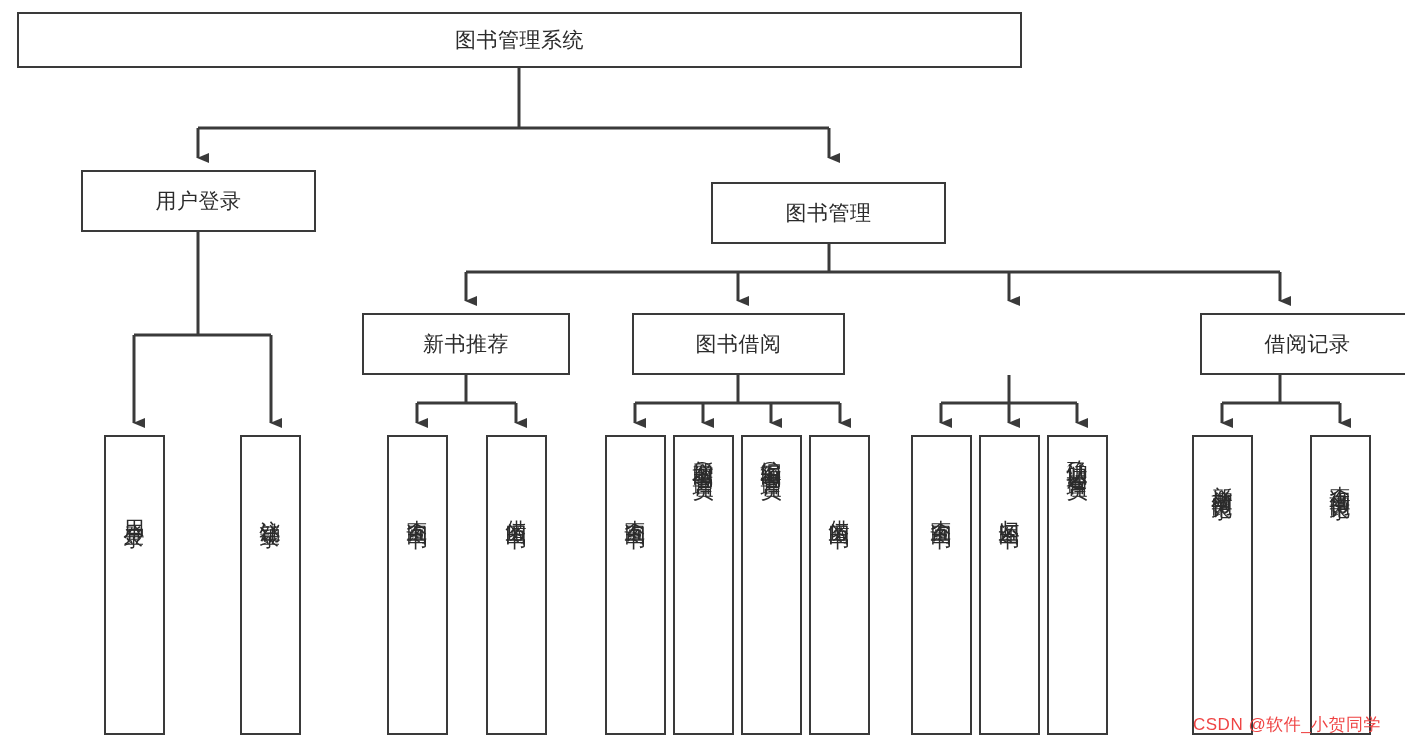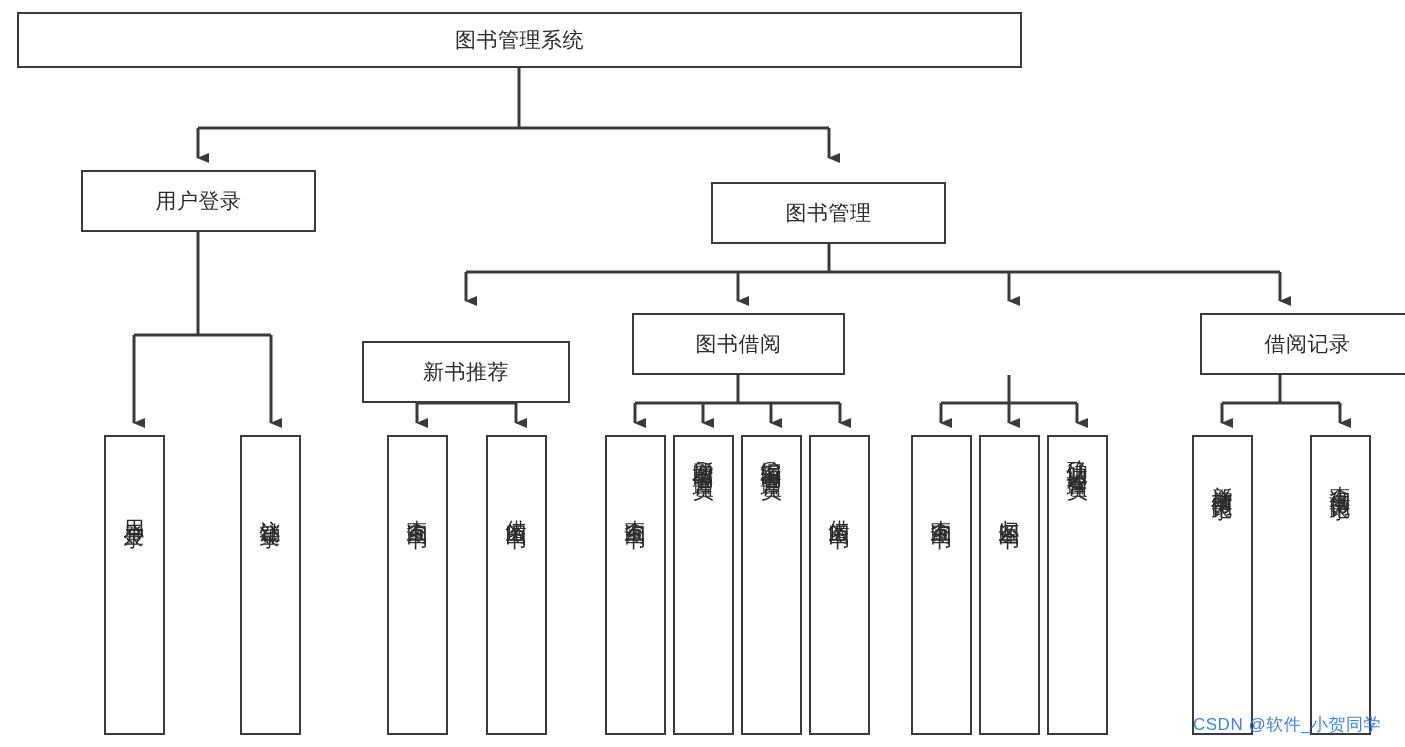--- a/index.html
+++ b/index.html
@@ -57,21 +57,21 @@
     top: 0;
     width: 1405px;
     height: 747px;
     pointer-events: none;
   }
   .watermark {
     position: absolute;
     left: 1193px;
     top: 713px;
     font-size: 17px;
-    color: #3b82f6;
+    color: #ef4444;
     white-space: nowrap;
     letter-spacing: 0.5px;
   }
 </style>
 </head>
 <body>
 
 <div id="diagram-root">
 
   <svg class="lines-layer" width="1405" height="747" viewBox="0 0 1405 747">
@@ -129,21 +129,21 @@
   </div>
 
   <div class="node-box" style="left:81px; top:170px; width:235px; height:62px;">
     <span class="node-label-h">用户登录</span>
   </div>
 
   <div class="node-box" style="left:711px; top:170px; width:235px; height:62px;margin-top:12px;">
     <span class="node-label-h">图书管理</span>
   </div>
 
-  <div class="node-box" style="left:362px; top:313px; width:208px; height:62px;margin-top:28px;">
+  <div class="node-box" style="left:362px; top:313px; width:208px; height:62px;">
     <span class="node-label-h">新书推荐</span>
   </div>
 
   <div class="node-box" style="left:632px; top:313px; width:213px; height:62px;">
     <span class="node-label-h">图书借阅</span>
   </div>
 
 
   <div class="node-box" style="left:1172px; top:313px; width:215px; height:62px;margin-left:28px;">
     <span class="node-label-h">借阅记录</span>

